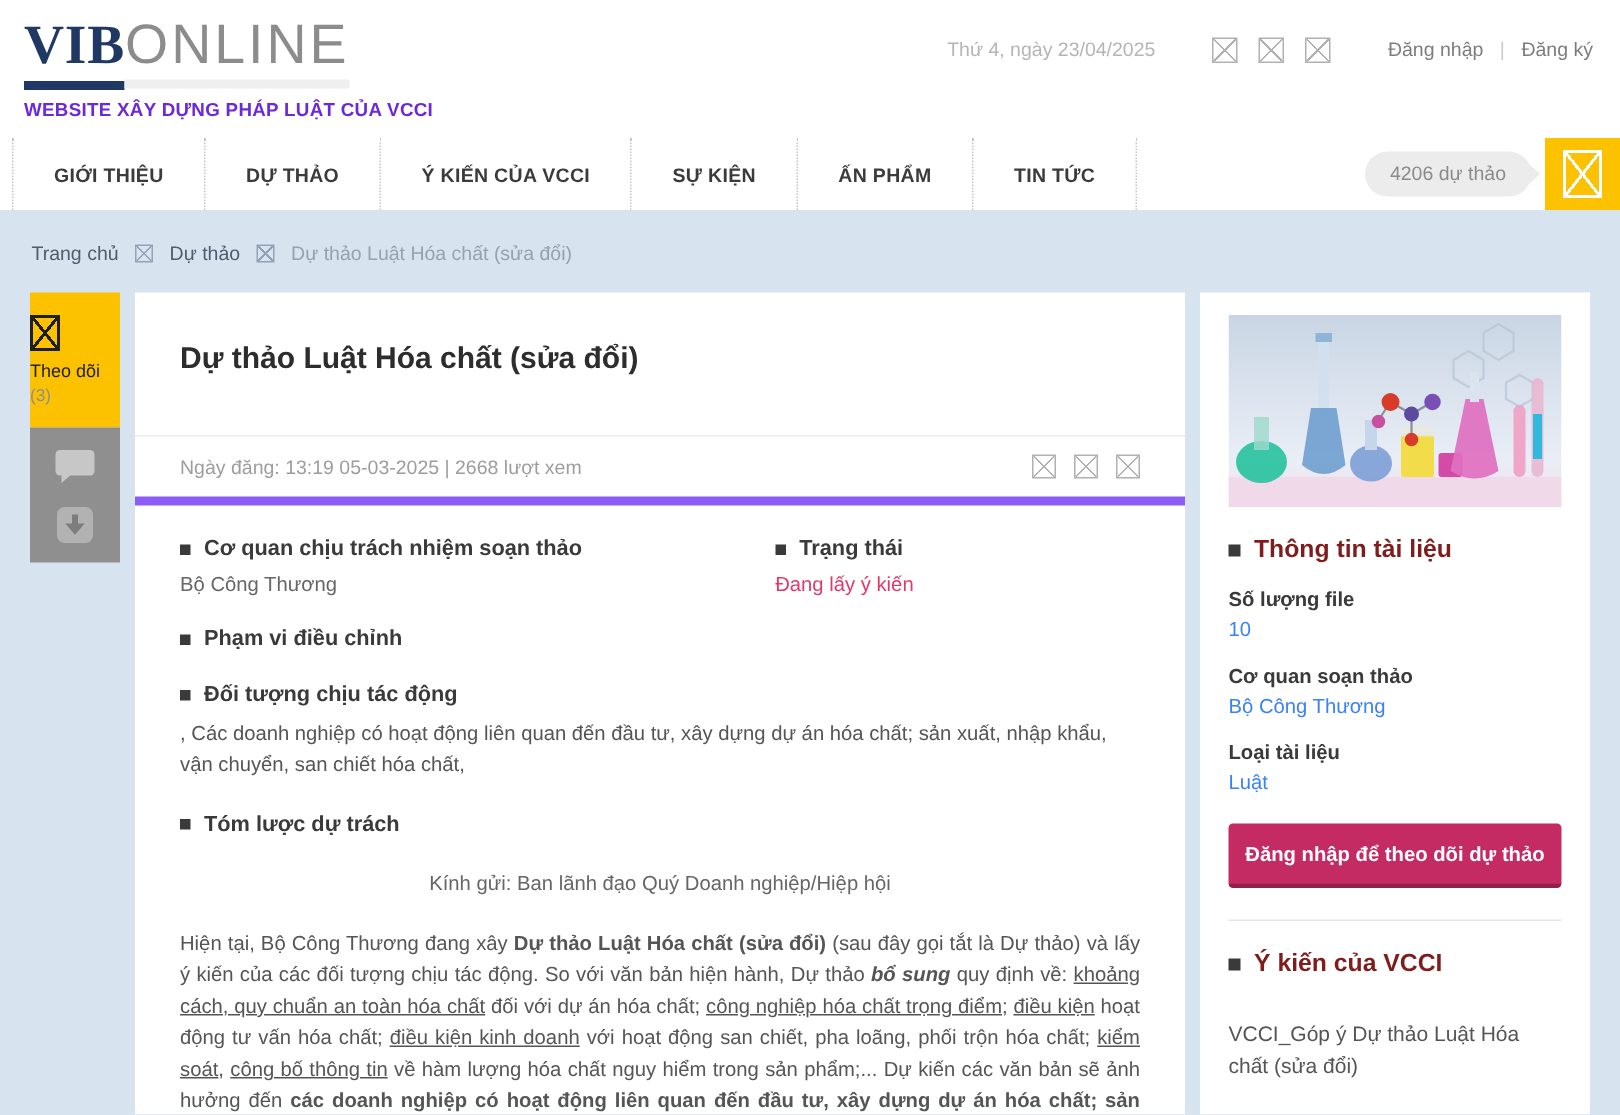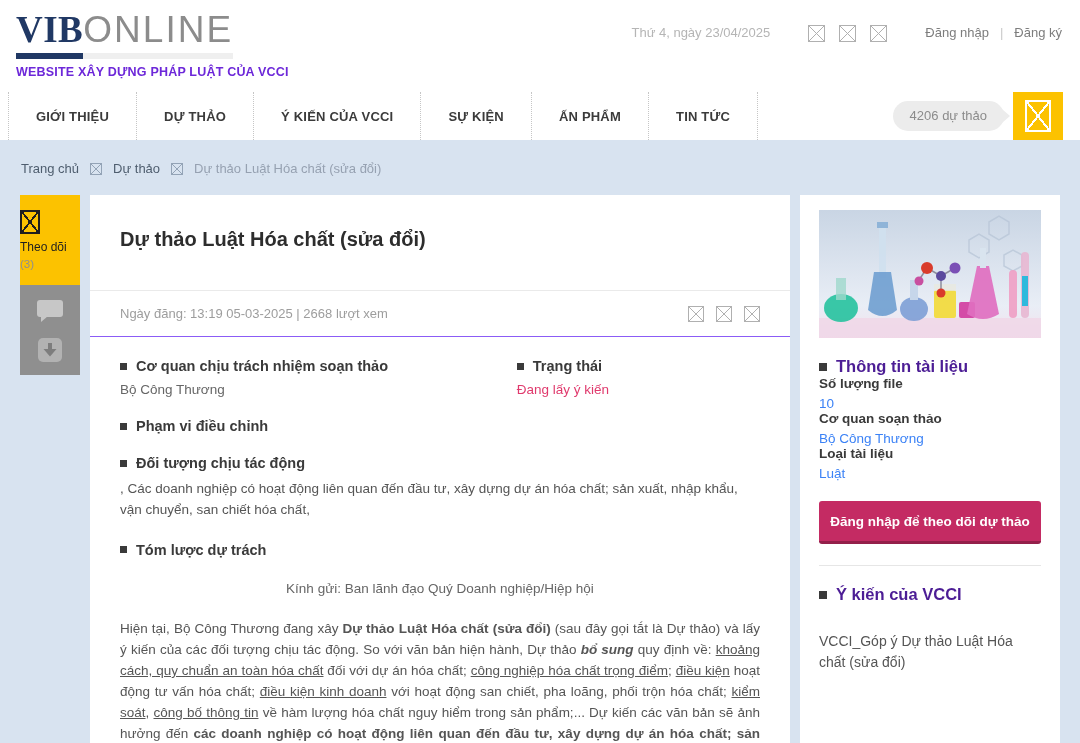--- a/index.html
+++ b/index.html
@@ -57,21 +57,21 @@
   .auth { display: flex; align-items: center; gap: 11px; color: #7d7d7d; }
   .auth-sep { color: #c9c9c9; }
   .auth-link { cursor: pointer; }
   
   .nav { position: absolute; left: 0; top: 92px; width: 1080px; height: 48px; background: #fff; display: flex; align-items: stretch; padding-left: 8px; }
   .nav-item {
     display: flex; align-items: center; padding: 0 27px; font-size: 13px; font-weight: bold;
     color: #3b3b3b; border-left: 1px dotted #c6c6c6; cursor: pointer; letter-spacing: 0.2px;
   }
   .nav-item.last { border-right: 1px dotted #c6c6c6; }
-  .nav-right { margin-left: auto; display: flex; align-items: center; padding-right: 17px; gap: 9px; }
+  .nav-right { margin-left: auto; display: flex; align-items: center; gap: 9px; }
   .draft-bubble {
     position: relative; background: #ececec; color: #8b8b8b; font-size: 13px;
     height: 30px; line-height: 30px; padding: 0 17px; border-radius: 15px;
   }
   .draft-bubble::after {
     content: ""; position: absolute; right: -6px; top: 50%; transform: translateY(-50%);
     border: 7px solid transparent; border-left: 8px solid #ececec; border-right: 0;
   }
   .follow-cta { width: 50px; height: 48px; background: #fcc200; display: flex; align-items: center; justify-content: center; cursor: pointer; }
   .follow-cta .ph-white { width: 26px; height: 32px; }
@@ -90,21 +90,21 @@
   .rail-follow-count { font-size: 11.5px; color: #8f8f8f; }
   .rail-gray {
     position: absolute; left: 20px; top: 285px; width: 60px; height: 90px; background: #8f8f8f;
     display: flex; flex-direction: column; align-items: center; justify-content: center; gap: 15px;
   }
   .rail-icon { cursor: pointer; display: block; }
   
   .main-card { position: absolute; left: 90px; top: 195px; width: 700px; height: 548px; background: #fff; overflow: hidden; }
   .article-title { padding: 33px 30px 0; font-size: 20px; font-weight: bold; color: #2d2d2d; }
   .title-divider { border-top: 1px solid #eaeaea; margin-top: 39px; }
-  .meta-row { display: flex; align-items: center; justify-content: space-between; height: 46px; padding: 0 30px; border-bottom: 1px solid #8b5cf6; }
+  .meta-row { display: flex; align-items: center; justify-content: space-between; height: 46px; padding: 0 30px; border-bottom: 6px solid #8b5cf6; }
   .meta-text { font-size: 13px; color: #9d9d9d; }
   .meta-icons { display: flex; gap: 12px; }
   .meta-icons .ph { width: 16px; height: 16px; cursor: pointer; }
   .article-body { padding: 21px 30px 0; }
   .fields-row { display: flex; }
   .col-left { width: 62%; }
   .col-right { flex: 1; }
   .field-label { display: flex; align-items: center; font-size: 14.5px; font-weight: bold; color: #3a3a3a; }
   .bullet { width: 7px; height: 7px; background: #3a3a3a; margin-right: 9px; flex: 0 0 auto; }
   .field-value { margin-top: 8px; font-size: 13.5px; color: #666; padding-left: 0; }
@@ -112,23 +112,23 @@
   .field-group { margin-top: 21px; }
   .impact-text { margin-top: 8px; font-size: 13.5px; color: #555; line-height: 1.55; }
   .greeting { margin-top: 23px; text-align: center; font-size: 13.5px; color: #666; }
   .para { margin-top: 22px; font-size: 13.5px; color: #555; line-height: 1.56; text-align: justify; }
   .rt-b { font-weight: bold; }
   .rt-bi { font-weight: bold; font-style: italic; }
   .rt-u { text-decoration: underline; }
   
   .side-card { position: absolute; left: 800px; top: 195px; width: 260px; height: 548px; background: #fff; padding: 15px 19px 0; overflow: hidden; }
   .chem-img { width: 222px; height: 128px; display: block; }
-  .side-header { display: flex; align-items: center; margin-top: 19px; font-size: 16.5px; font-weight: bold; color: #4c1d95; }
+  .side-header { display: flex; align-items: center; margin-top: 19px; font-size: 16.5px; font-weight: bold; color: #7f1d1d; }
   .side-header .bullet { width: 8px; height: 8px; }
-  .side-field { }
+  .side-field { margin-top: 16px; }
   .side-field-label { font-size: 13.5px; font-weight: bold; color: #3a3a3a; }
   .side-field-value { margin-top: 5px; font-size: 13.5px; color: #3b82f6; }
   .side-btn {
     margin-top: 20px; width: 100%; height: 43px; background: #c42b63; color: #fff;
     font-family: "Liberation Sans", sans-serif; font-size: 13.5px; font-weight: bold;
     border: none; border-bottom: 3px solid #93204a; border-radius: 3px; cursor: pointer;
   }
   .side-divider { border-top: 1px solid #e6e6e6; margin: 21px 0 0; }
   .vcci-header { margin-top: 19px; }
   .vcci-link { margin-top: 27px; font-size: 14px; color: #555; line-height: 1.5; cursor: pointer; }

